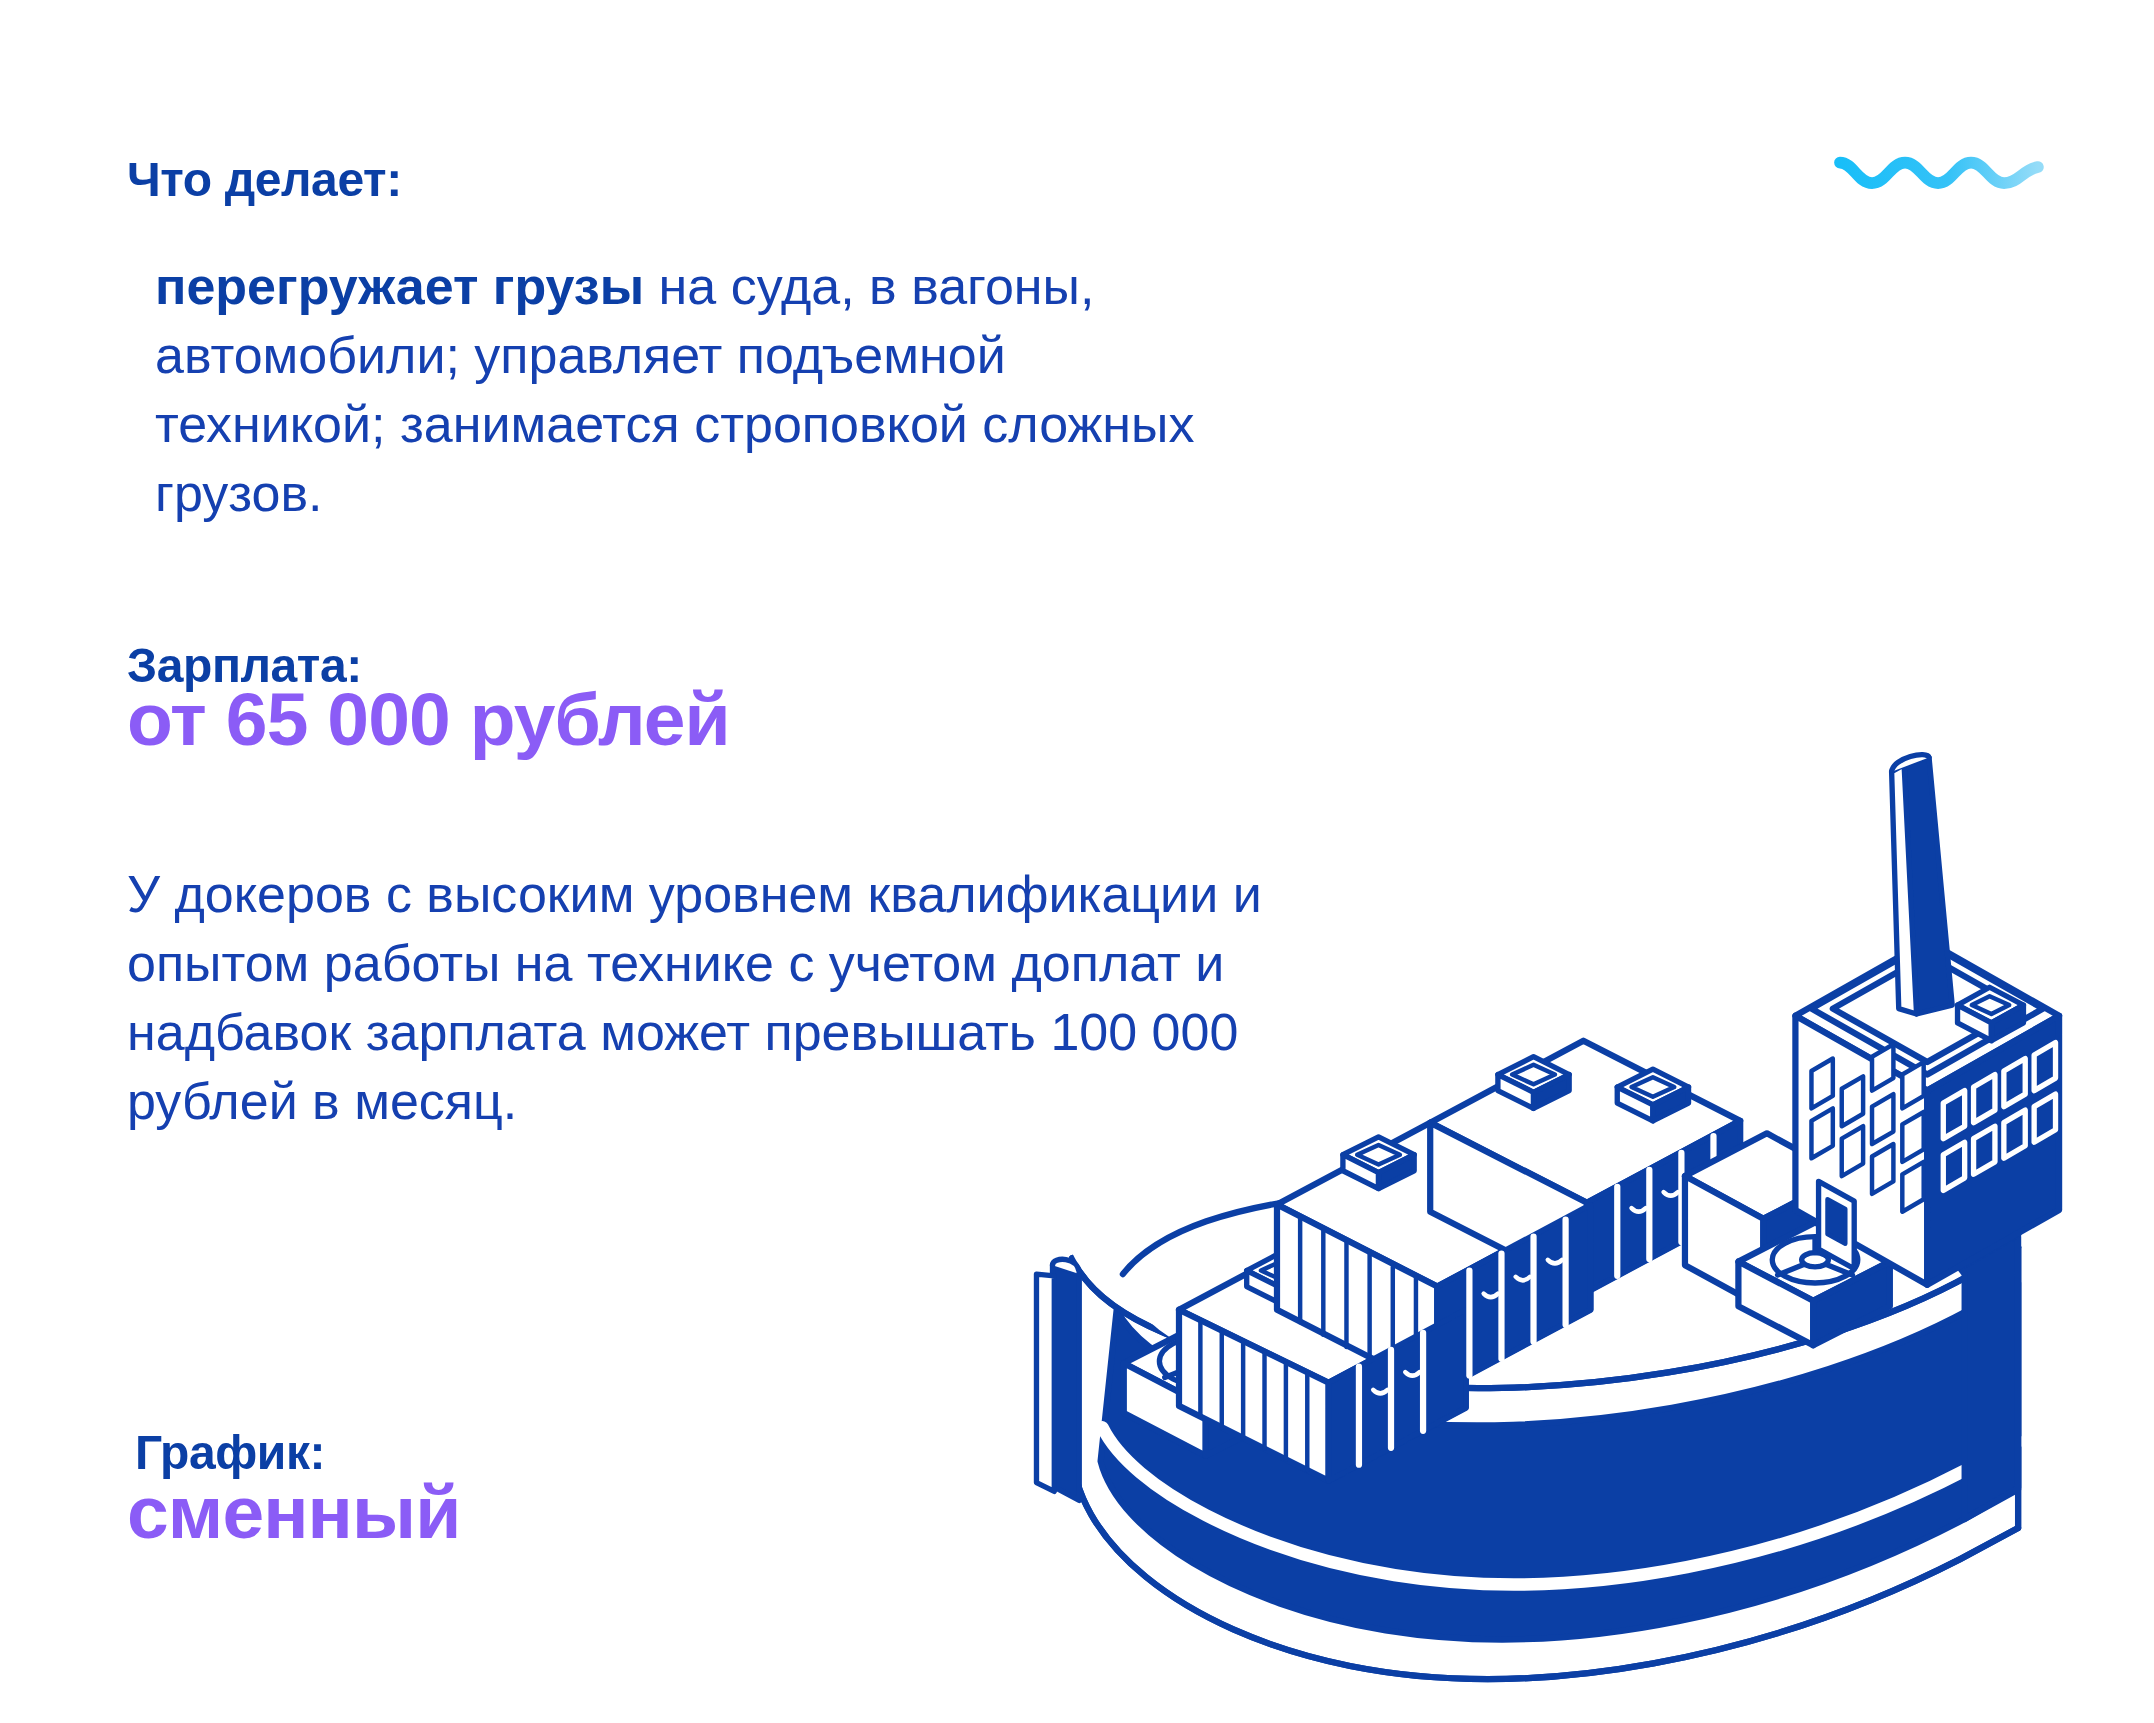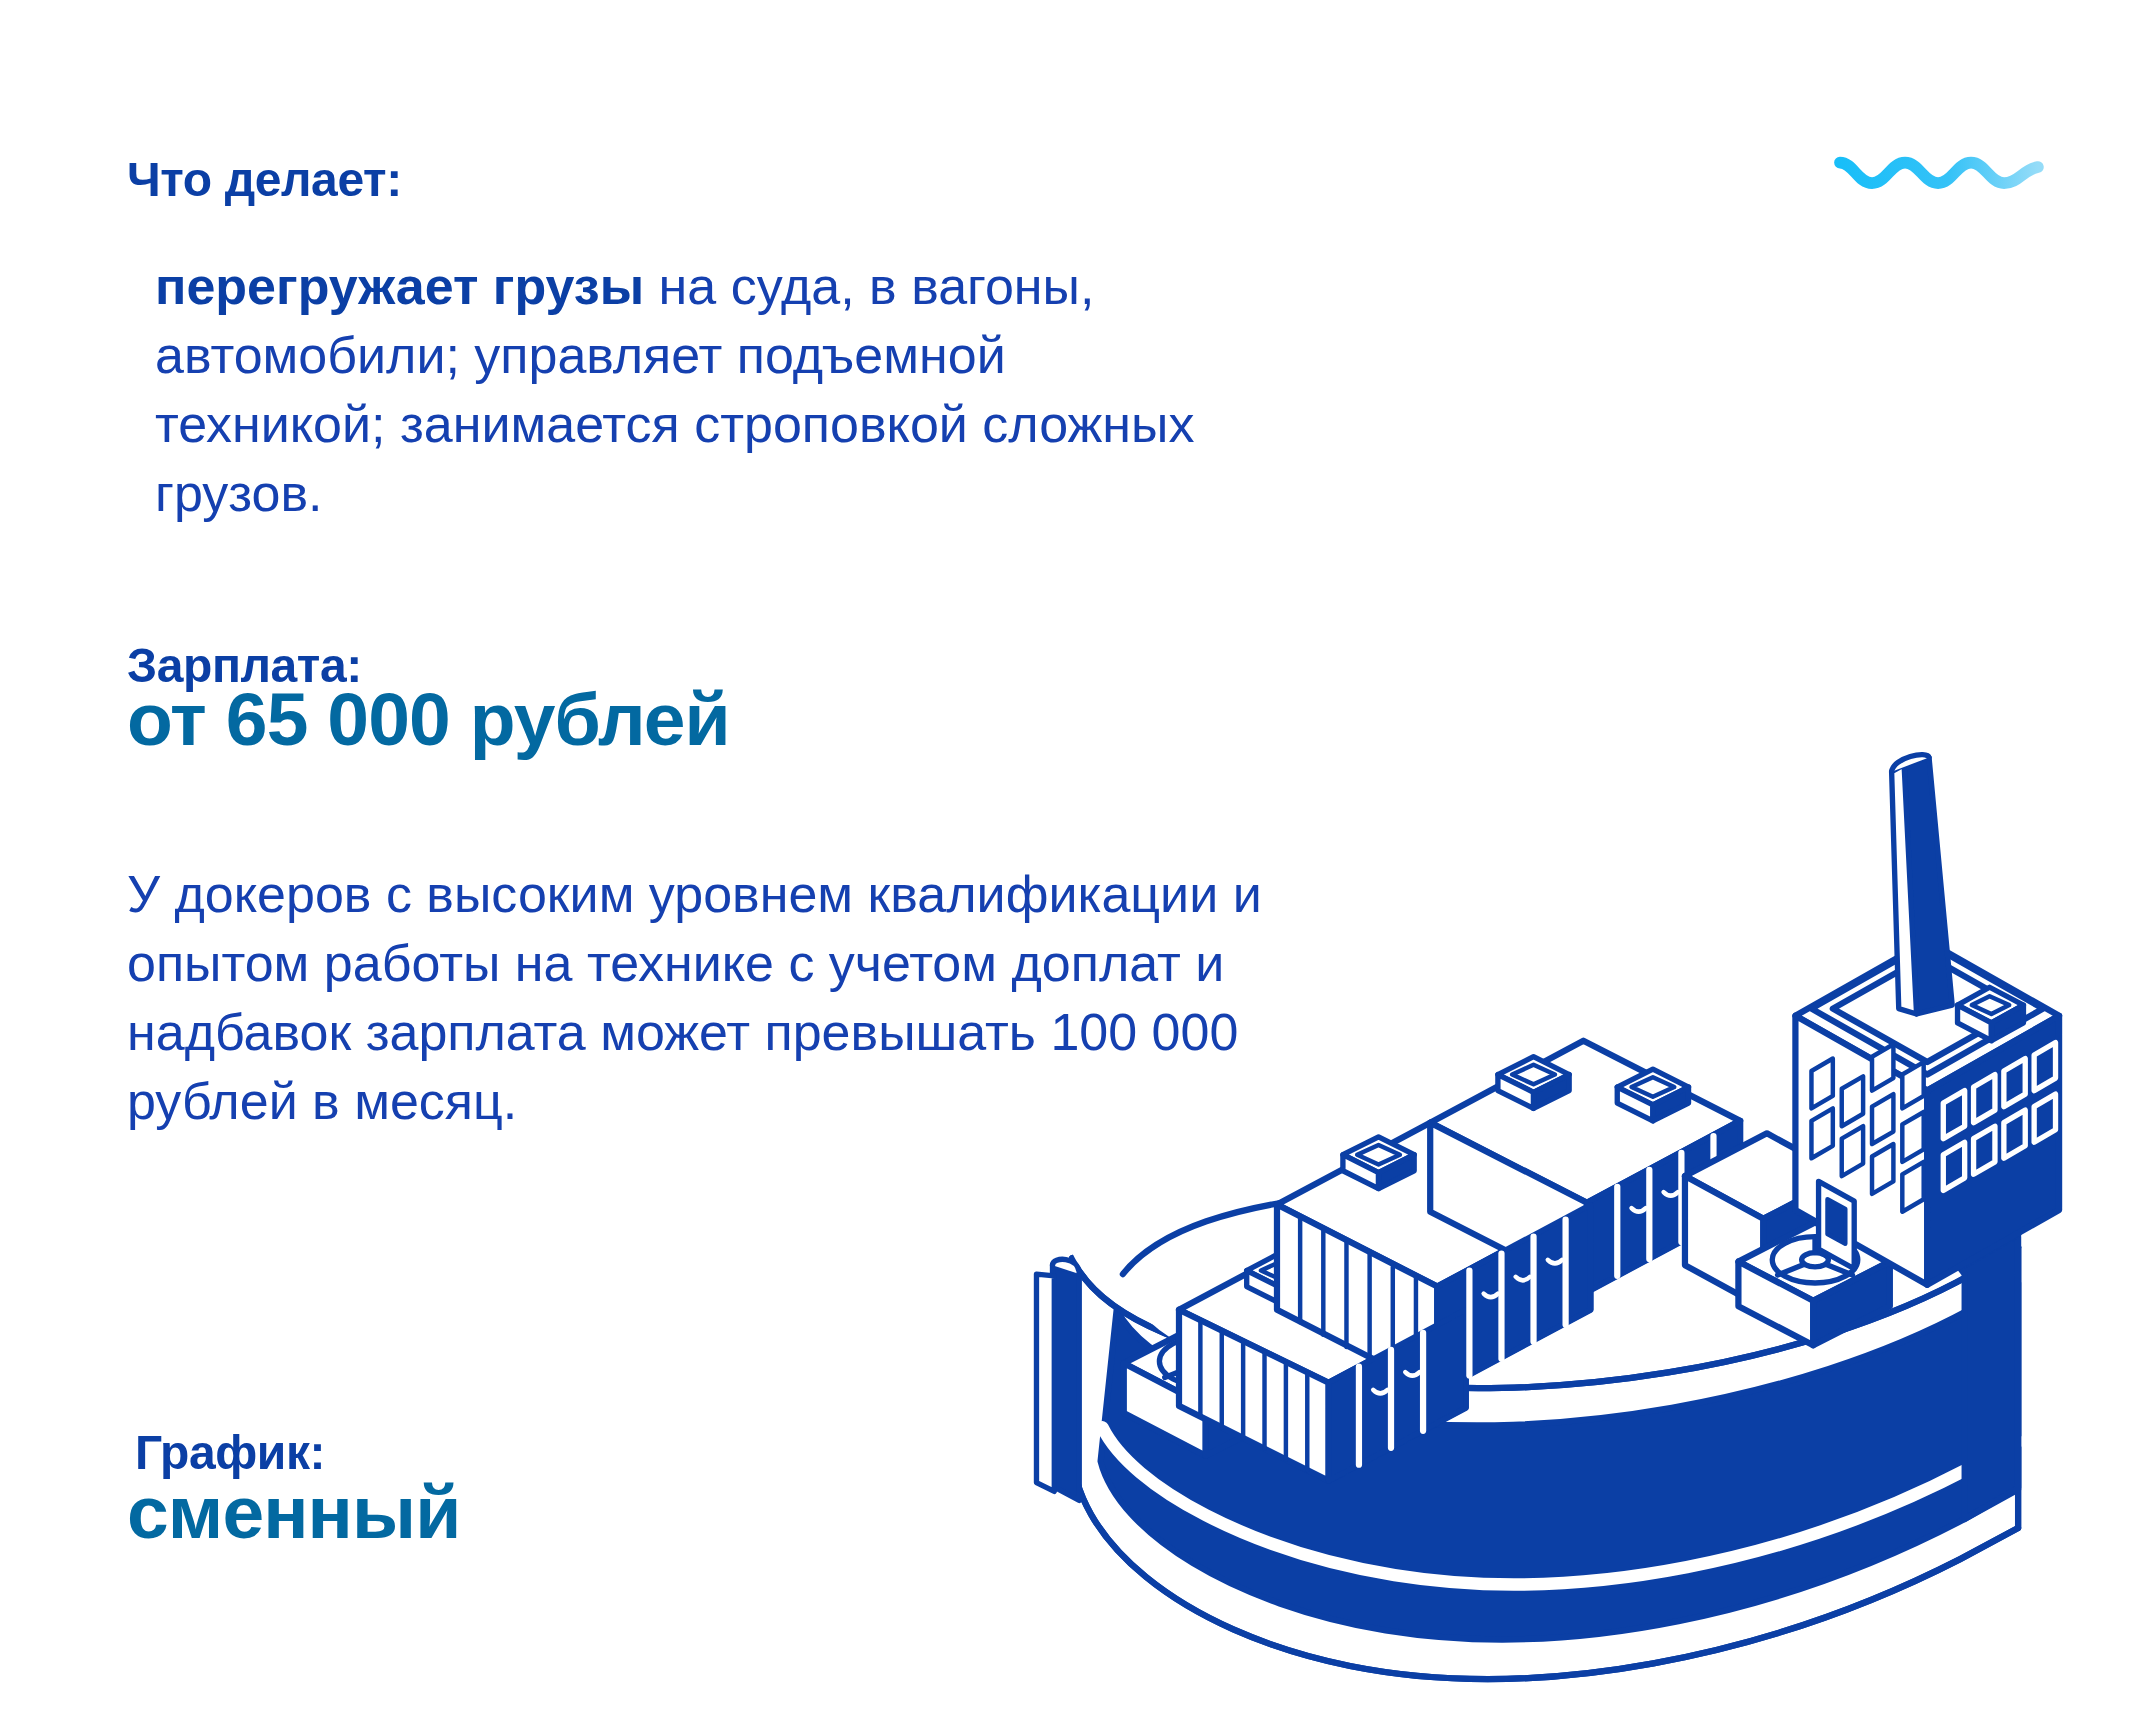--- a/index.html
+++ b/index.html
@@ -45,21 +45,21 @@
   .body-text b, .bold-run {
     font-weight: bold;
     color: #0B3FA5;
   }
 
   .big-number {
     font-weight: bold;
     font-size: 75px;
     line-height: 1.08;
     letter-spacing: -0.9px;
-    color: #0369a1;
+    color: #8b5cf6;
     margin: 0;
   }
 
   
   #block-what-title   { position: absolute; left: 0;  top: 153px; }
   #block-what-body    { position: absolute; left: 4px;  top: 252px; width: 1052px; margin-left: 24px; }
 
   #block-salary-title { position: absolute; left: 0;  top: 639px; }
   #block-salary-value { position: absolute; left: 0;  top: 679px; }
 

